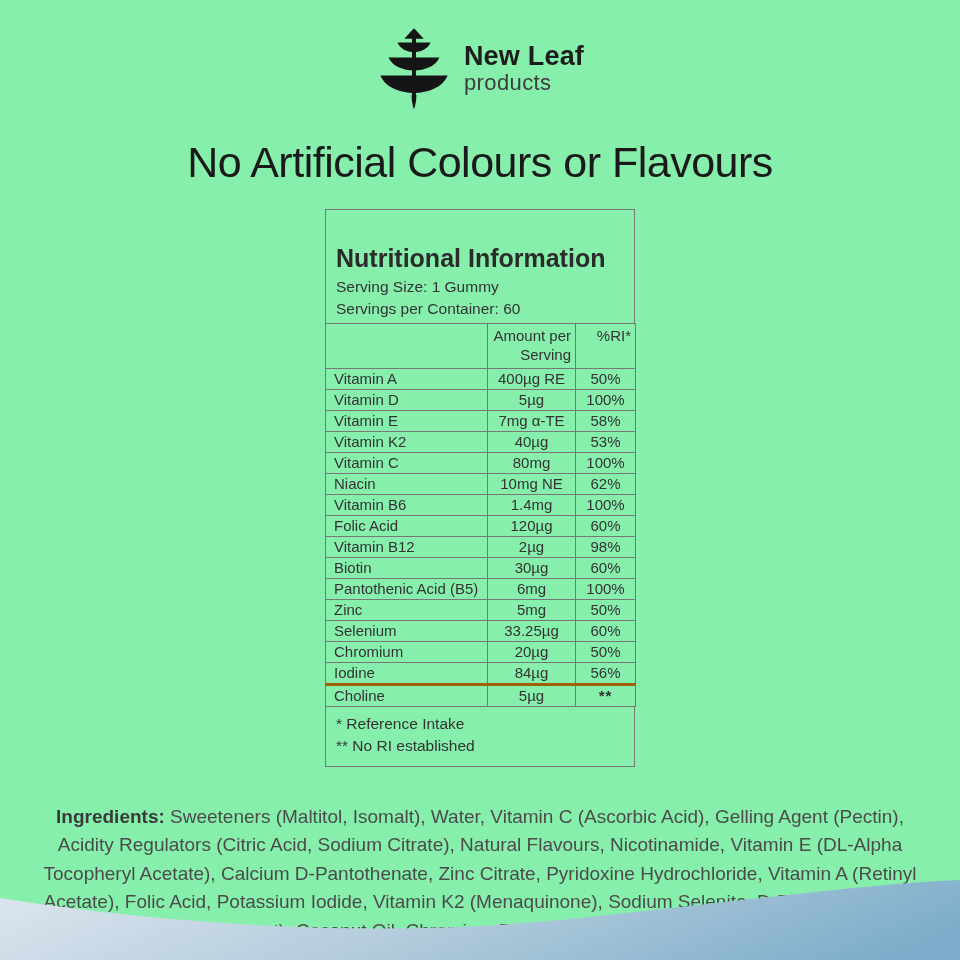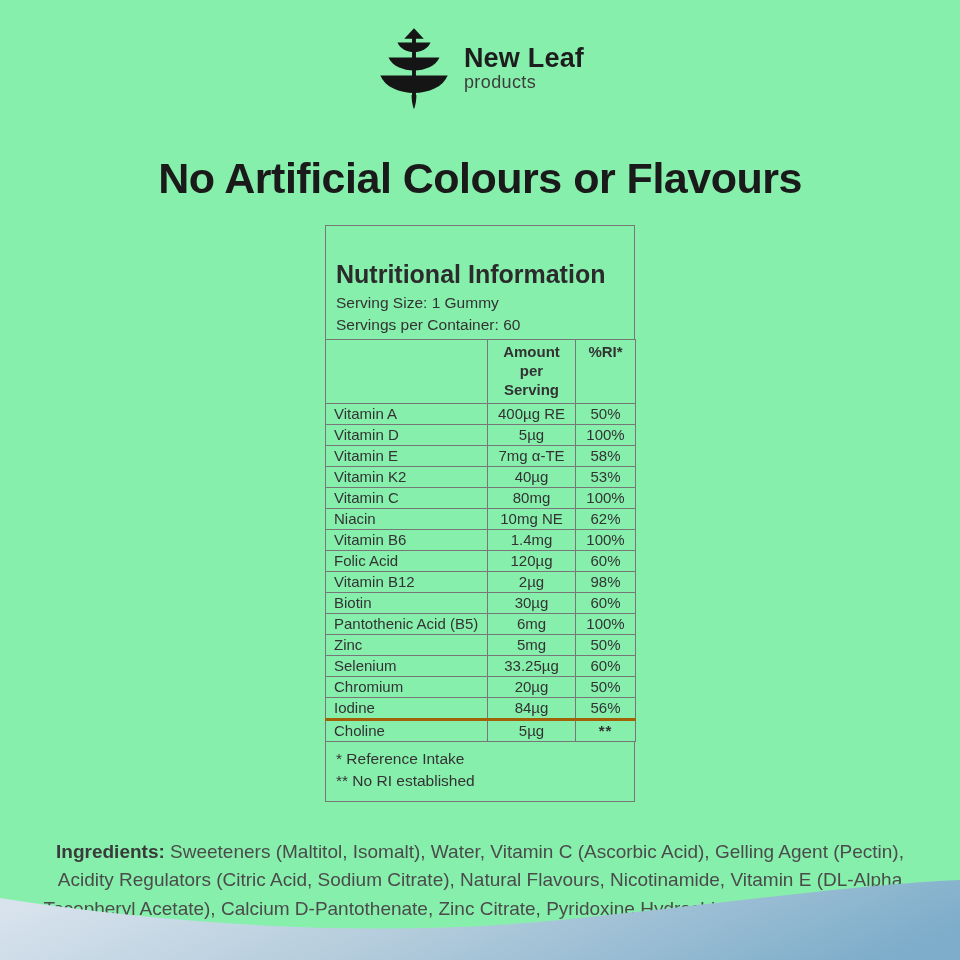--- a/index.html
+++ b/index.html
@@ -7,37 +7,37 @@
   .page {
     position:relative; width:960px; height:960px; margin:0 auto;
     background:#86efac; overflow:hidden;
     font-family:"Liberation Sans", sans-serif; color:#333;
   }
   
   .logo { display:flex; justify-content:center; align-items:center; gap:12px; padding-top:26px; }
   .logo-tree { width:76px; height:84px; }
   .brand-text { line-height:1.05; }
   .brand-name { font-size:27px; font-weight:700; color:#1d1d1d; letter-spacing:0.2px; }
-  .brand-sub  { font-size:18px; font-weight:400; color:#3d3d3d; letter-spacing:0.4px; }
+  .brand-sub  { font-size:22px; font-weight:400; color:#3d3d3d; letter-spacing:0.4px; }
   
   .claim {
-    margin-top:44px; text-align:center; font-size:43px; font-weight:700;
+    margin-top:28px; text-align:center; font-size:43px; font-weight:400;
     color:#1a1a1a; letter-spacing:-0.5px;
   }
   
   .nutri { width:310px; margin:22px auto 0; color:#333; }
   .nt-head { border:1px solid #777; border-bottom:none; padding:5px 10px 4px; }
   .nt-title { font-size:25px; font-weight:700; color:#2b2b2b; margin-bottom:3px;margin-top:29px; }
   .nt-serving { font-size:15.5px; line-height:1.4; color:#333; }
   table.nt { width:100%; border-collapse:collapse; table-layout:fixed; }
   table.nt th, table.nt td { border:1px solid #777; font-size:15px; color:#333; }
   col.c-name   { width:162px; }
   col.c-amount { width:88px;  }
   col.c-ri     { width:60px;  }
-  table.nt th { font-weight:700; text-align:center; padding:3px 4px; line-height:1.25; vertical-align:top; }
+  table.nt th { font-weight:400; text-align:right; padding:3px 4px; line-height:1.25; vertical-align:top; }
   table.nt td { height:21px; padding:0 8px; line-height:20px; }
   td.cell-name   { text-align:left; }
   td.cell-amount { text-align:center; padding:0 2px; }
   td.cell-ri     { text-align:center; padding:0 2px; }
   tbody.sub tr:first-child td { border-top:3px solid #a16207; }
   td.cell-stars { font-weight:700; letter-spacing:1px; font-size:14px; }
   .nt-foot { border:1px solid #777; border-top:none; padding:6px 10px 8px; font-size:15.5px; line-height:1.45; color:#333; }
   
   .ingredients {
     width:892px; margin:36px auto 0; text-align:center;

